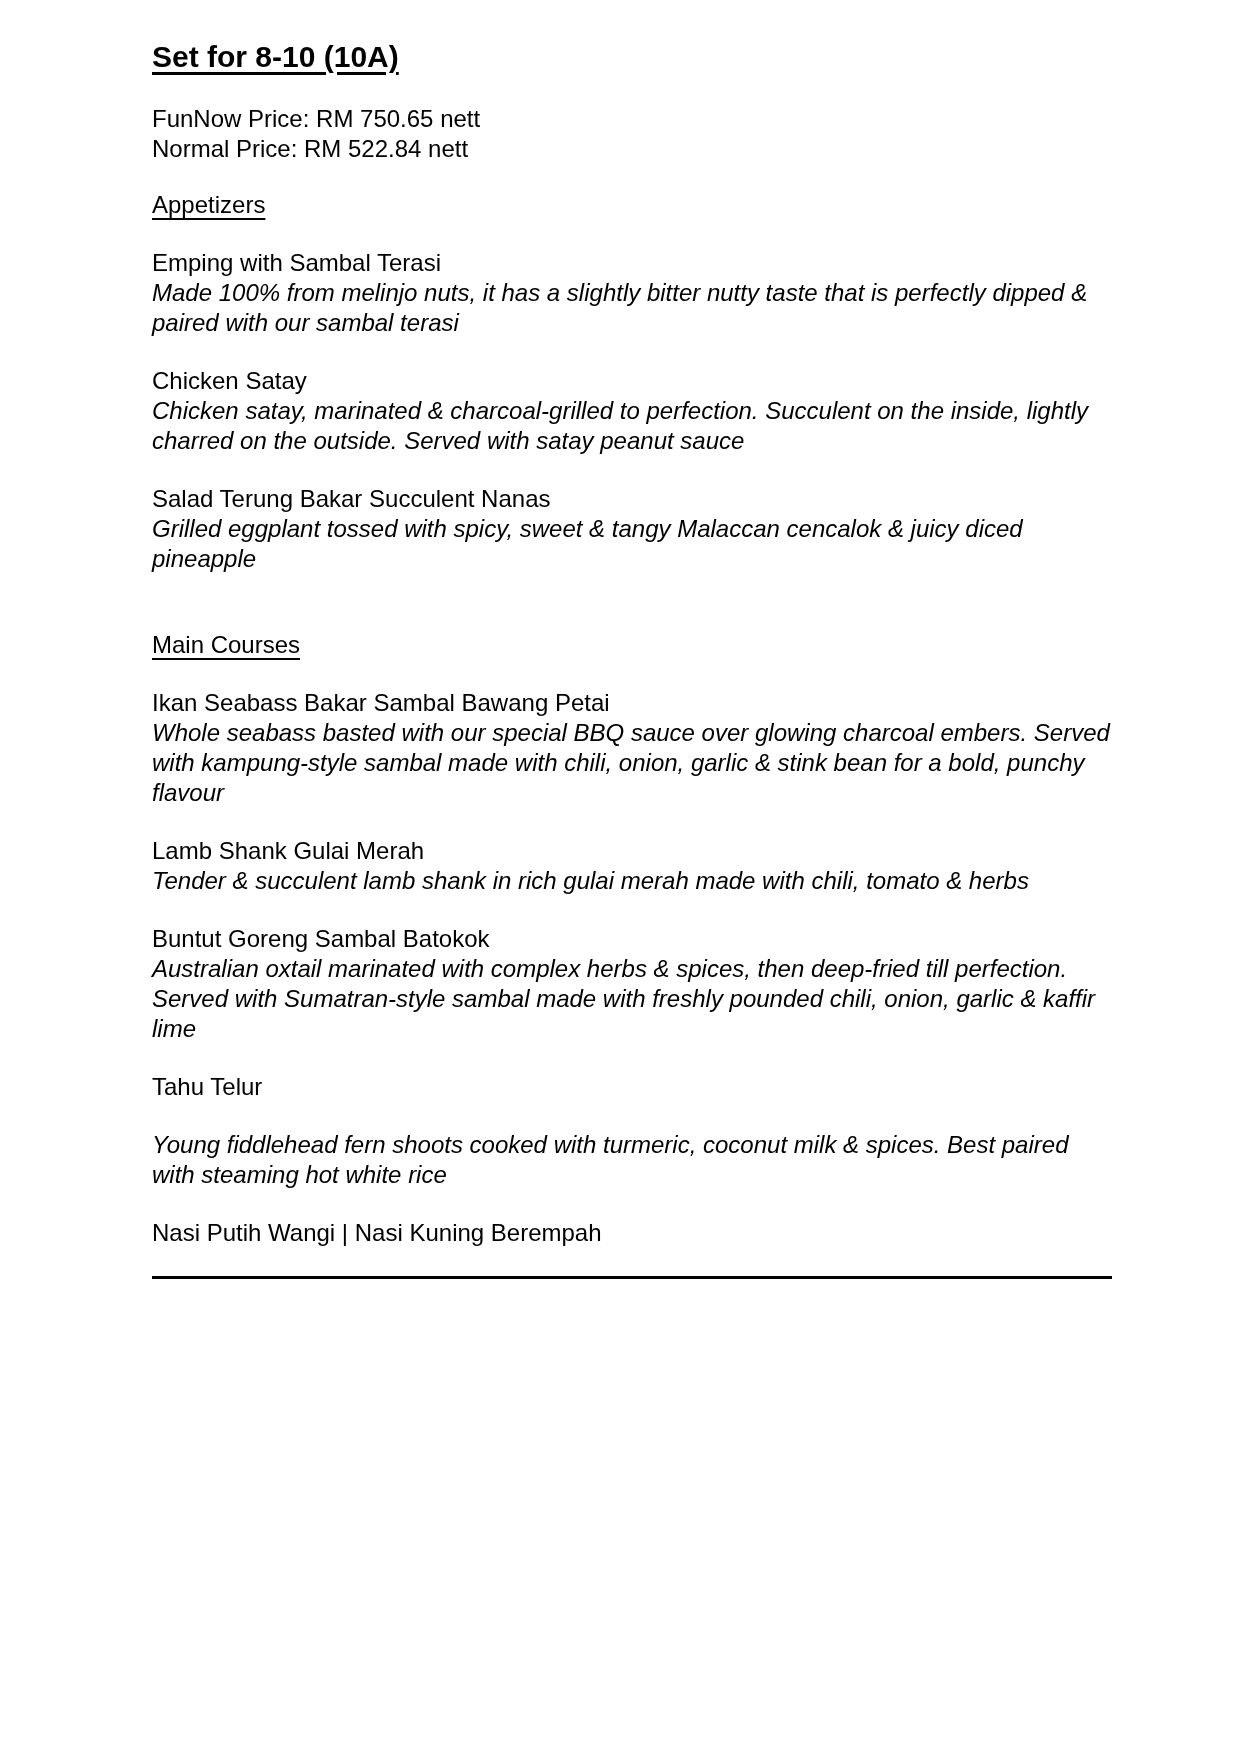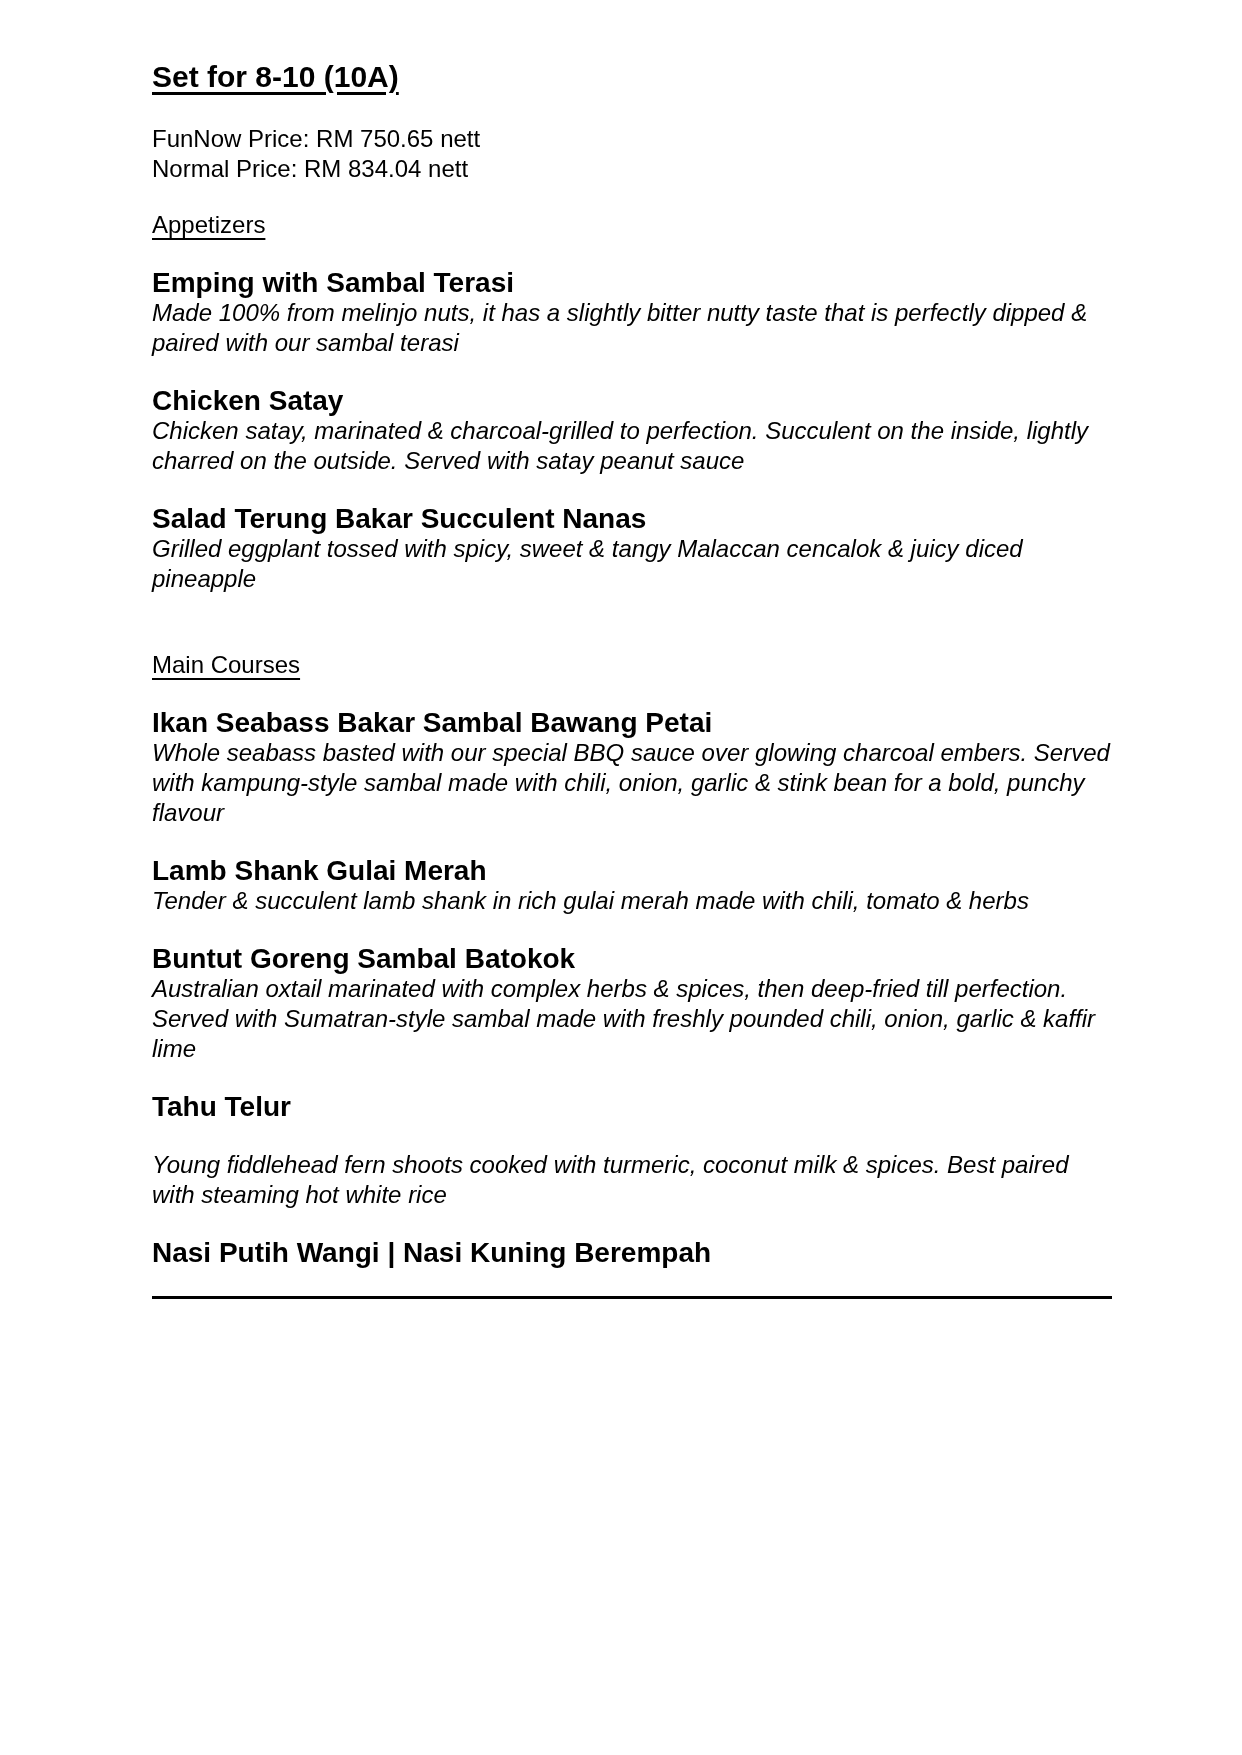--- a/index.html
+++ b/index.html
@@ -13,21 +13,20 @@
     color: #000000;
     font-family: "Liberation Sans", "DejaVu Sans", sans-serif;
     overflow: hidden;
   }
   .page {
     box-sizing: border-box;
     width: 1242px;
     height: 1649px;
     padding: 38px 130px 0 152px;
     background: #ffffff;
-    margin-top: 20px;
   }
   .doc-title {
     font-size: 30px;
     font-weight: bold;
     line-height: 38px;
     text-decoration: underline;
     text-decoration-thickness: 3px;
     text-underline-offset: 5px;
     margin: 0 0 28px 0;
   }
@@ -48,22 +47,22 @@
     text-underline-offset: 5px;
     margin: 26px 0 28px 0;
   }
   .section--main .section-heading {
     margin-top: 56px;
   }
   .menu-item {
     margin: 0 0 28px 0;
   }
   .item-name {
-    font-size: 28px;
-    font-weight: bold;
+    font-size: 24px;
+    font-weight: normal;
     line-height: 30px;
     margin: 0;
   }
   .item-desc {
     font-size: 24px;
     font-style: italic;
     line-height: 30px;
     margin: 0;
   }
   .bottom-divider {
@@ -81,21 +80,21 @@
   <header>
     <h1 class="doc-title">Set for 8-10 (10A)</h1>
 
     <div class="prices">
       <p class="price-line">
         <span>FunNow Price:</span>
         <span>RM 750.65 nett</span>
       </p>
       <p class="price-line">
         <span>Normal Price:</span>
-        <span>RM 834.04 nett</span>
+        <span>RM 522.84 nett</span>
       </p>
     </div>
   </header>
 
   <section class="section section--appetizers">
     <h2 class="section-heading">Appetizers</h2>
 
     <article class="menu-item">
       <h3 class="item-name">Emping with Sambal Terasi</h3>
       <p class="item-desc">Made 100% from melinjo nuts, it has a slightly bitter nutty taste that is perfectly dipped &amp; paired with our sambal terasi</p>

